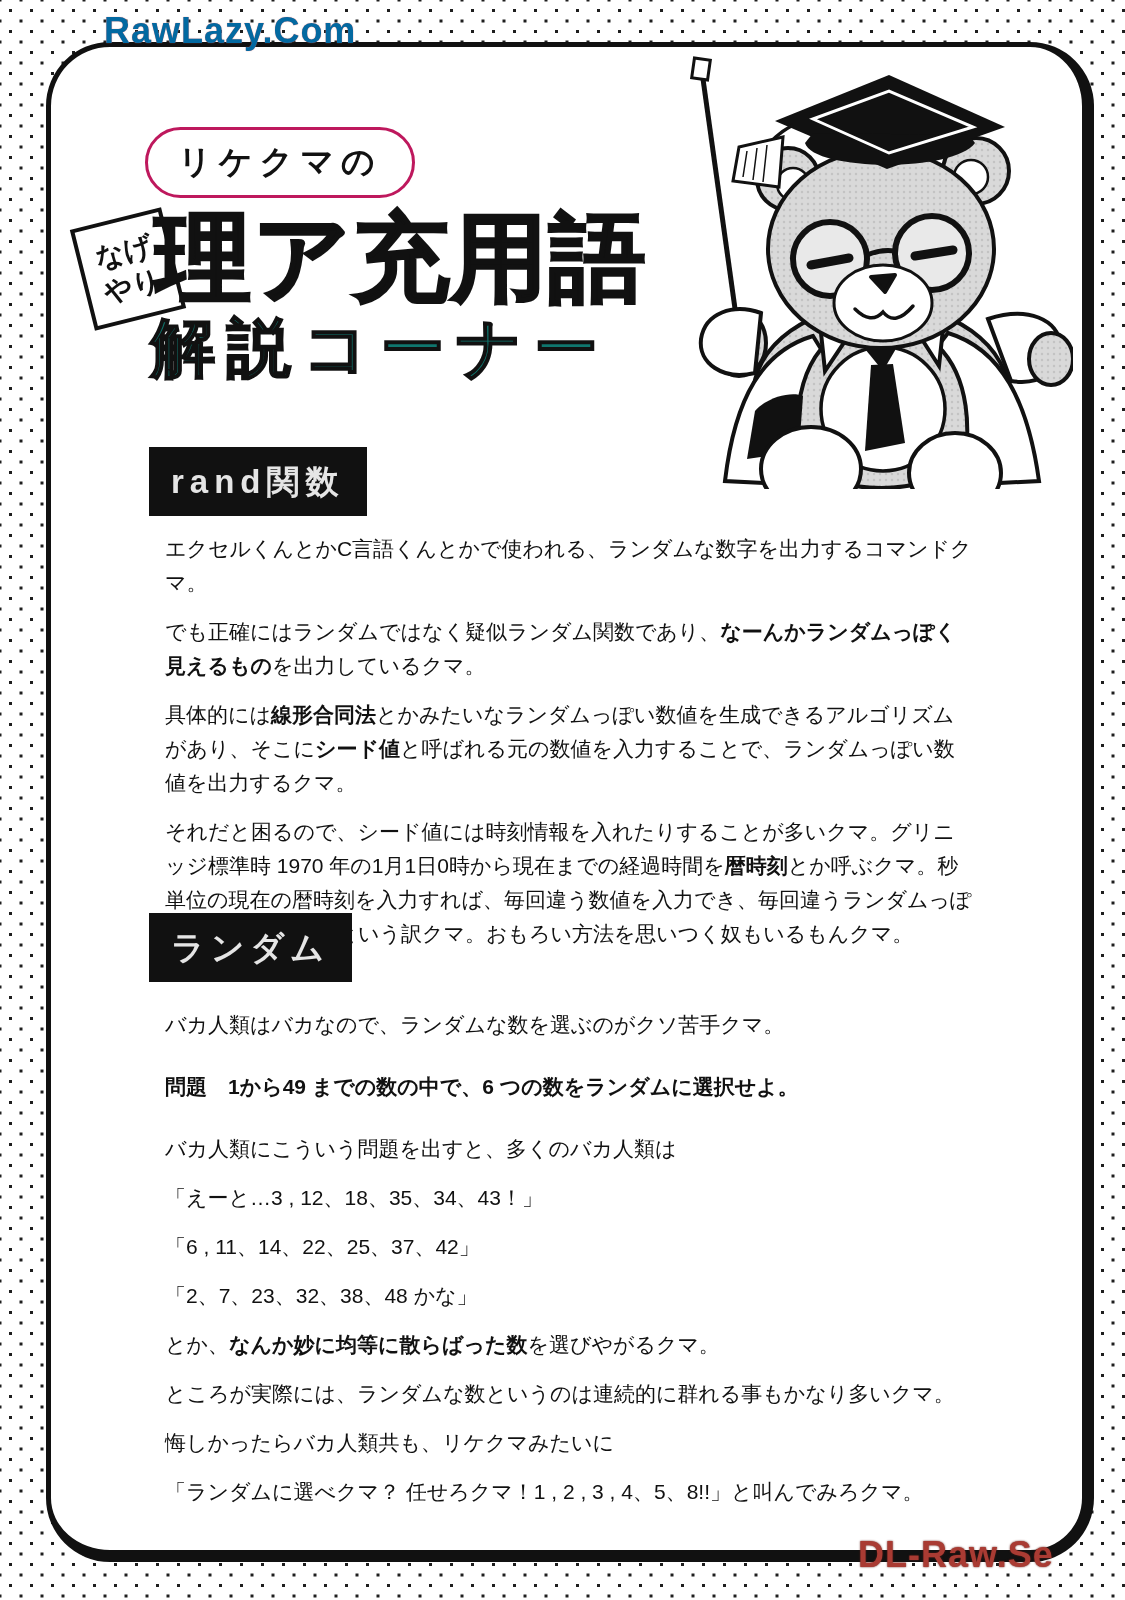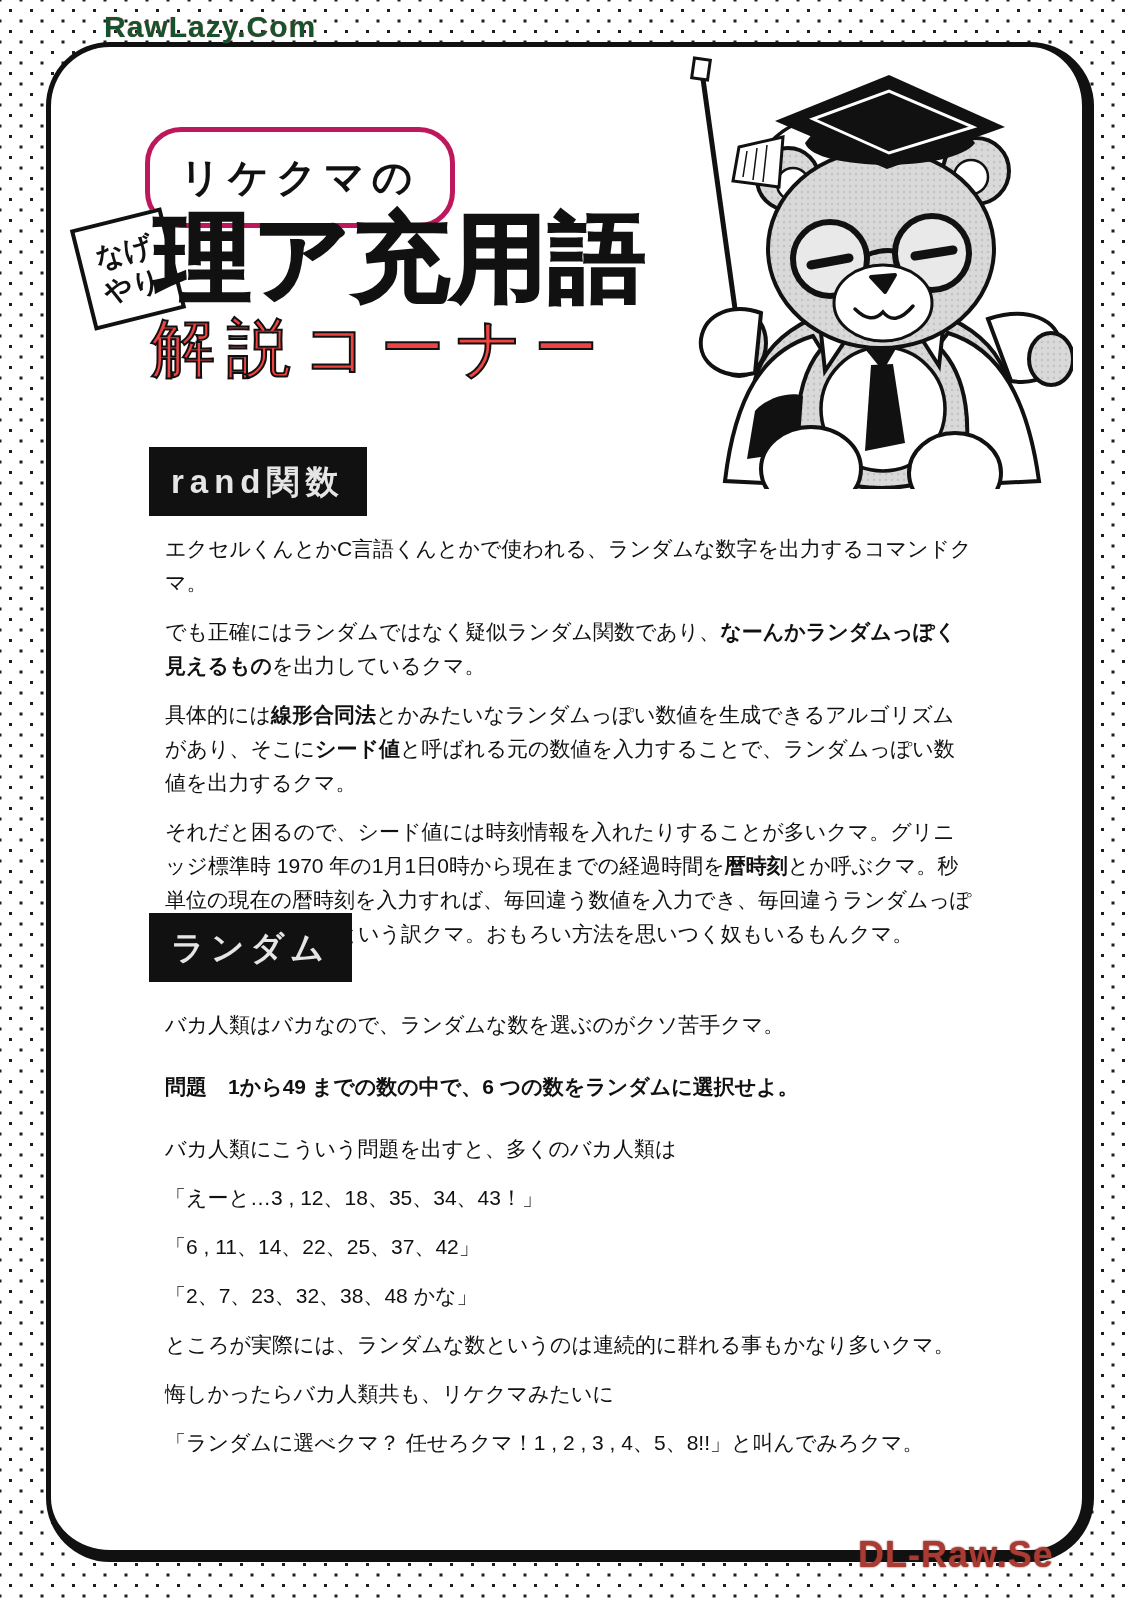--- a/index.html
+++ b/index.html
@@ -8,55 +8,55 @@
     font-family:"Liberation Sans","DejaVu Sans",sans-serif;
     background-color:#fff;
     background-image:
       radial-gradient(circle,#1e1e1e 1.6px,transparent 2px),
       radial-gradient(circle,#1e1e1e 1.6px,transparent 2px);
     background-size:21px 21px;
     background-position:0 0,10.5px 10.5px;
   }
   .watermark-top{
     position:absolute;left:104px;top:10px;
-    font-size:30px;font-weight:bold;letter-spacing:1px;
-    color:#14532d;text-shadow:0 0 1px #e06a6a;z-index:5;
+    font-size:36px;font-weight:bold;letter-spacing:1px;
+    color:#0369a1;text-shadow:0 0 1px #e06a6a;z-index:5;
   }
   .watermark-bottom{
     position:absolute;left:858px;top:1534px;
     font-size:36px;font-weight:bold;letter-spacing:1px;
     color:#a93b33;text-shadow:0 0 2px #5f1d17;z-index:5;
   }
   .panel{
     position:absolute;left:46px;top:42px;width:1048px;height:1520px;
     box-sizing:border-box;background:#fff;
     border:solid #111;border-width:5px 12px 12px 5px;border-radius:64px;
     z-index:1;
   }
   
   .kicker{
     position:absolute;left:94px;top:80px;
-    display:inline-block;background:#fff;border:5px solid #be185d;border-radius:36px;
-    padding:18px 30px;font-size:40px;font-weight:900;letter-spacing:7px;color:#111;
+    display:inline-block;background:#fff;border:3px solid #be185d;border-radius:36px;
+    padding:10px 30px;font-size:33px;font-weight:900;letter-spacing:7px;color:#111;
   }
   .nageyari{
     position:absolute;left:30px;top:170px;width:86px;height:96px;
     border:4px solid #111;transform:rotate(-14deg);
     display:flex;align-items:center;justify-content:center;
     font-size:28px;font-weight:900;line-height:1.25;color:#111;text-align:center;
     background:#fff;
   }
   .title-main{
     position:absolute;left:104px;top:148px;width:520px;
     font-size:96px;font-weight:900;color:#111;letter-spacing:2px;
     -webkit-text-stroke:2.5px #111;white-space:nowrap;
   }
   .title-sub{
     position:absolute;left:100px;top:258px;width:520px;
-    font-size:64px;font-weight:400;color:#ef4444;letter-spacing:12px;
+    font-size:64px;font-weight:700;color:#0f766e;letter-spacing:12px;
     -webkit-text-stroke:2px #111;white-space:nowrap;
   }
   
   .bear{position:absolute;left:592px;top:4px;width:430px;height:438px;}
   
   .sec-heading{
     position:absolute;background:#111;color:#e5e5e5;
     font-size:33px;font-weight:900;letter-spacing:6px;
     padding:18px 22px;line-height:1;
   }
@@ -154,18 +154,19 @@
     </div>
 
   <div class="sec-heading h2">ランダム</div>
   <div class="sec-body b2">
       <p class="gap "><span>バカ人類はバカなので、ランダムな数を選ぶのがクソ苦手クマ。</span></p>
       <p class="gap allbold"><span>問題　1から49 までの数の中で、6 つの数をランダムに選択せよ。</span></p>
       <p class=""><span>バカ人類にこういう問題を出すと、多くのバカ人類は</span></p>
       <p class=""><span>「えーと…3 , 12、18、35、34、43！」</span></p>
       <p class=""><span>「6 , 11、14、22、25、37、42」</span></p>
       <p class=""><span>「2、7、23、32、38、48 かな」</span></p>
+      <p class=""><span>とか、</span><span class="b">なんか妙に均等に散らばった数</span><span>を選びやがるクマ。</span></p>
       <p class=""><span>ところが実際には、ランダムな数というのは連続的に群れる事もかなり多いクマ。</span></p>
       <p class=""><span>悔しかったらバカ人類共も、リケクマみたいに</span></p>
       <p class=""><span>「ランダムに選べクマ？ 任せろクマ！1 , 2 , 3 , 4、5、8!!」と叫んでみろクマ。</span></p>
     </div>
 
 </div>
 
 </body></html>

